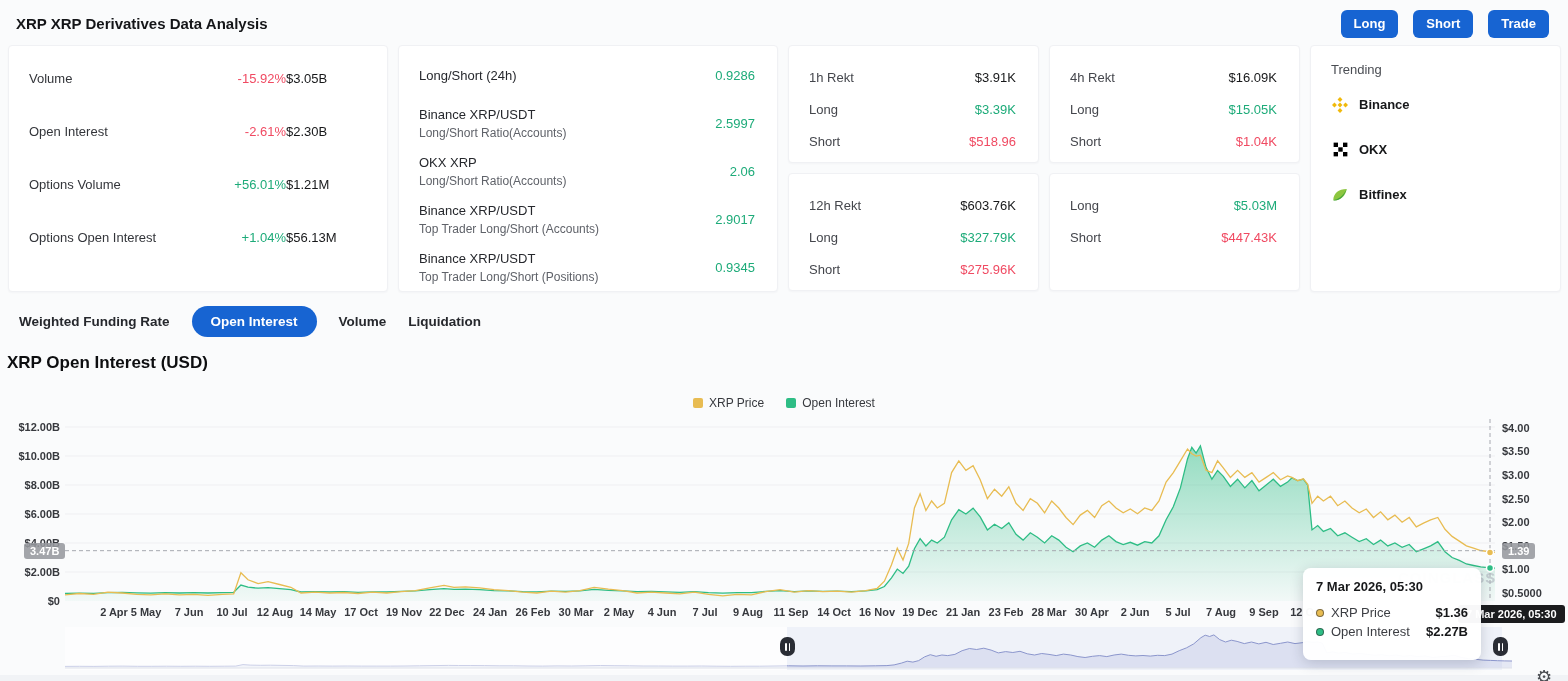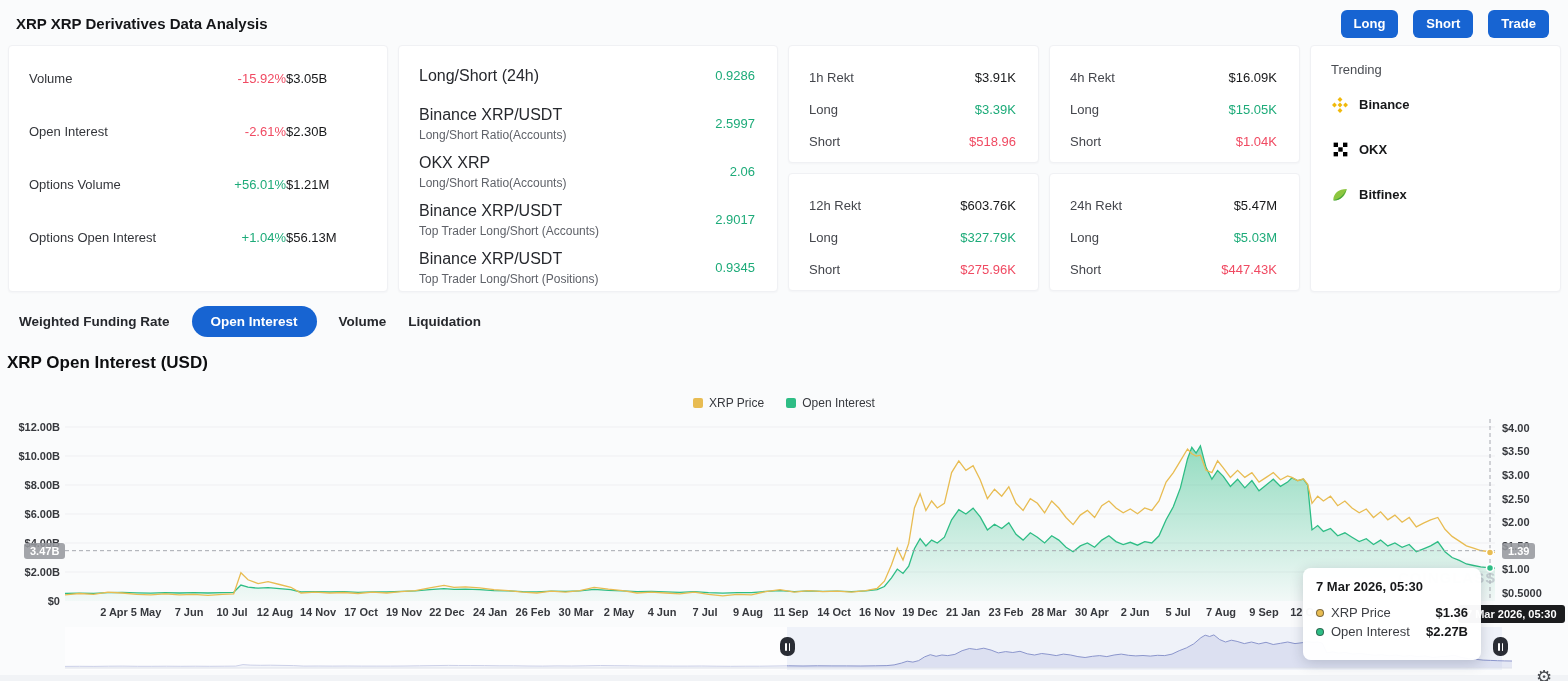--- a/index.html
+++ b/index.html
@@ -23,21 +23,21 @@
   .card { background:#fff; border:1px solid #f0f1f4; border-radius:4px; box-shadow:0 1px 2px rgba(20,30,50,0.03); }
   .stat-row { display:flex; align-items:center; height:45px; padding:0 23px 0 20px; margin-top:8px; }
   .stat-row:first-child { margin-top:10px; }
   .stat-label { flex:1; font-size:13px; color:#33353a; }
   .stat-pct { width:84px; text-align:right; font-size:13px; font-weight:500; }
   .stat-val { width:78px; text-align:left; font-size:13px; font-weight:500; color:#17181a; }
   .up { color:#1dab79; } .down { color:#f04a62; }
   .ratio-row { display:flex; align-items:center; height:47px; padding:0 22px 0 20px; margin-top:1px; }
   .ratio-row:first-child { margin-top:6px; }
   .ratio-name { flex:1; }
-  .ratio-title { font-size:16px; color:#26282d; }
+  .ratio-title { font-size:13px; color:#26282d; }
   .ratio-sub { font-size:12px; color:#5f6269; margin-top:4px; }
   .ratio-val { font-size:13px; font-weight:500; color:#1dab79; text-align:right; }
   .rekt-grid { display:grid; grid-template-columns:251px 251px; grid-template-rows:118px 118px; gap:10px; }
   .rekt-card { padding:14px 22px 0 20px; }
   .rekt-row { display:flex; align-items:center; height:30px; margin-top:2px; }
   .rekt-row .lbl { flex:1; font-size:13px; color:#44464c; }
   .rekt-row .val { font-size:13px; font-weight:500; text-align:right; }
   .trend-card { padding:14px 20px 0 20px; }
   .trend-title { font-size:13px; color:#4a4d53; margin-top:2px; }
   .trend-item { display:flex; align-items:center; gap:10px; height:45px; cursor:pointer; }
@@ -191,24 +191,20 @@
             <span class="lbl">Long</span>
             <span class="val up">$327.79K</span>
           </div>
           <div class="rekt-row">
             <span class="lbl">Short</span>
             <span class="val down">$275.96K</span>
           </div>
         </div>
         <div class="card rekt-card">
           <div class="rekt-row">
-            <span class="lbl">24h Rekt</span>
-            <span class="val">$5.47M</span>
-          </div>
-          <div class="rekt-row">
             <span class="lbl">Long</span>
             <span class="val up">$5.03M</span>
           </div>
           <div class="rekt-row">
             <span class="lbl">Short</span>
             <span class="val down">$447.43K</span>
           </div>
         </div>
       </div>
     <div class="card trend-card">
@@ -288,21 +284,21 @@
       <div class="ylab ylab-right" style="top: 515.2px;">$2.00</div>
       <div class="ylab ylab-right" style="top: 491.6px;">$2.50</div>
       <div class="ylab ylab-right" style="top: 468px;">$3.00</div>
       <div class="ylab ylab-right" style="top: 444.4px;">$3.50</div>
       <div class="ylab ylab-right" style="top: 420.8px;">$4.00</div>
       <div class="xlab" style="left: 82px;">2 Apr</div>
       <div class="xlab" style="left: 114px;">5 May</div>
       <div class="xlab" style="left: 157px;">7 Jun</div>
       <div class="xlab" style="left: 200px;">10 Jul</div>
       <div class="xlab" style="left: 243px;">12 Aug</div>
-      <div class="xlab" style="left: 286px;">14 Nov</div>
+      <div class="xlab" style="left: 286px;">14 May</div>
       <div class="xlab" style="left: 329px;">17 Oct</div>
       <div class="xlab" style="left: 372px;">19 Nov</div>
       <div class="xlab" style="left: 415px;">22 Dec</div>
       <div class="xlab" style="left: 458px;">24 Jan</div>
       <div class="xlab" style="left: 501px;">26 Feb</div>
       <div class="xlab" style="left: 544px;">30 Mar</div>
       <div class="xlab" style="left: 587px;">2 May</div>
       <div class="xlab" style="left: 630px;">4 Jun</div>
       <div class="xlab" style="left: 673px;">7 Jul</div>
       <div class="xlab" style="left: 716px;">9 Aug</div>

